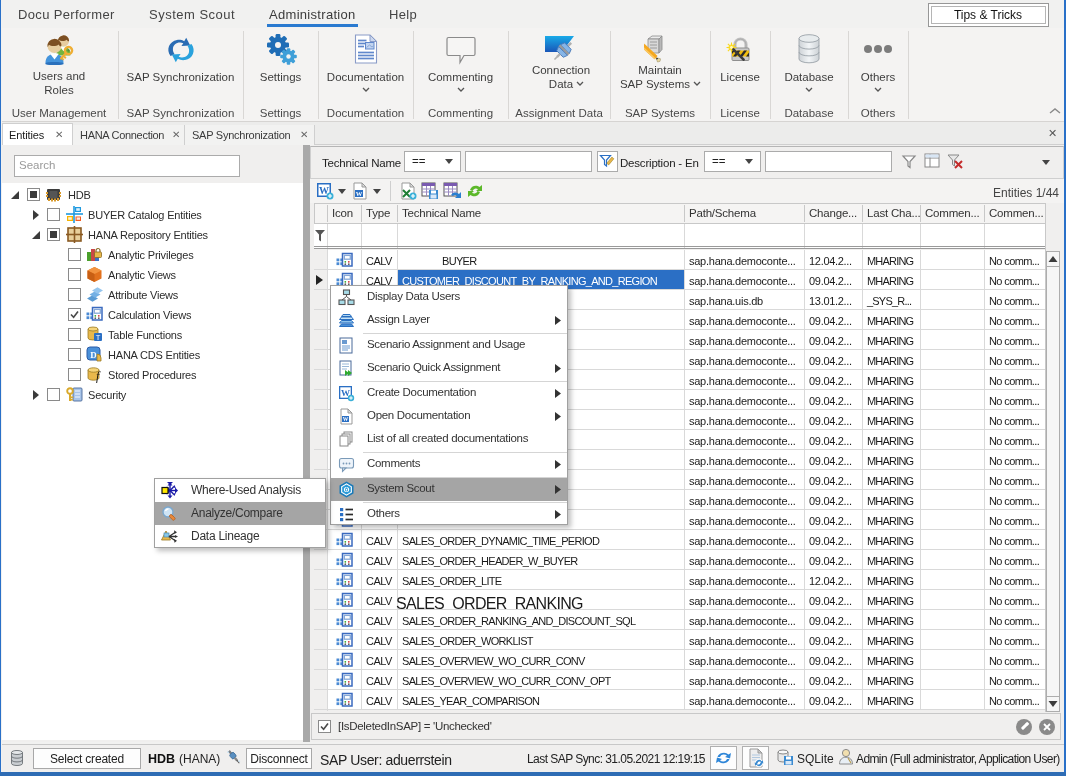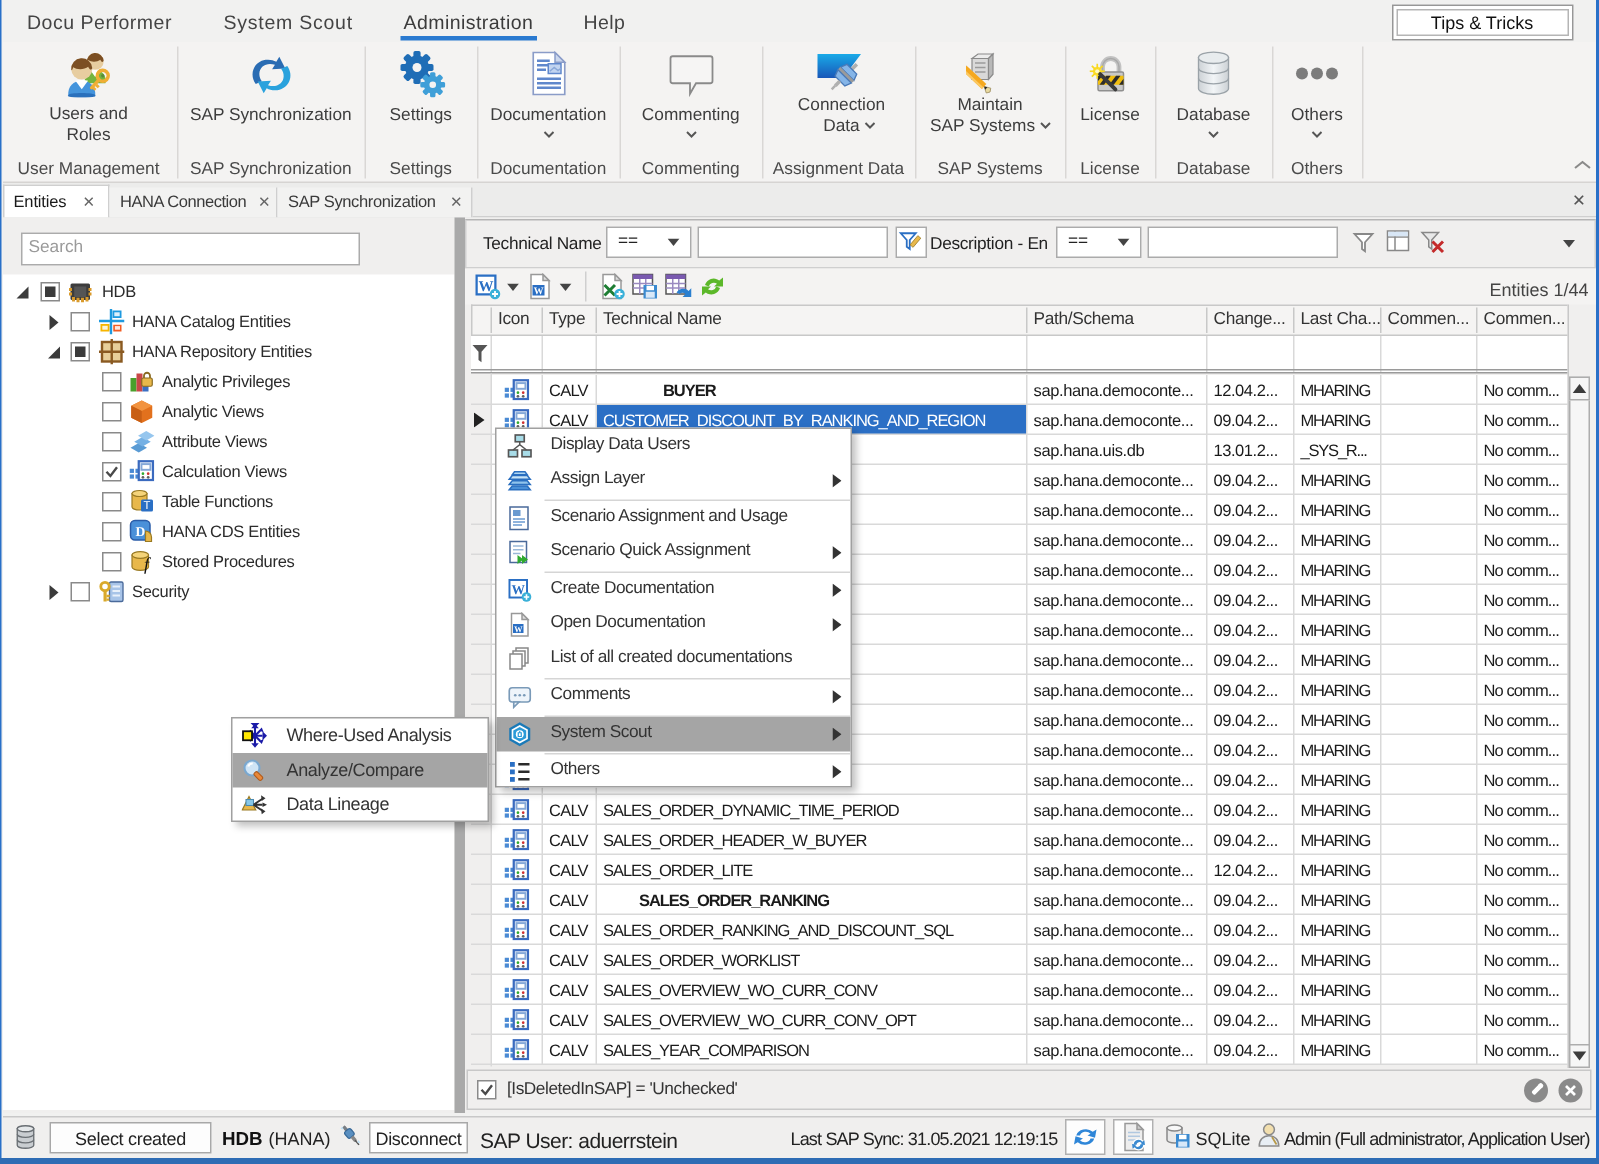--- a/index.html
+++ b/index.html
@@ -269,21 +269,21 @@
         <rect x="9.5" y="10.5" width="5.5" height="4.5" fill="#f25c22"></rect>
       </g>
 <g stroke="#1e9ae0" stroke-width="1.6">
         <line x1="8" y1="0" x2="8" y2="17"></line>
         <line x1="0" y1="8" x2="17" y2="8"></line>
       </g>
 <rect x="10.2" y="2.2" width="3.6" height="2.6" fill="#fff" opacity="0.85"></rect>
 <rect x="2.2" y="11.2" width="3.6" height="2.6" fill="#fff" opacity="0.85"></rect>
 <rect x="10.6" y="11.4" width="3.4" height="2.4" fill="#fff" opacity="0.85"></rect>
 </svg></div>
-<div class="abs" style="left:88px;top:209px;font-size:11px;letter-spacing:-0.2px;color:#2b2b2b;white-space:nowrap;">HANA Catalog Entities</div>
+<div class="abs" style="left:88px;top:209px;font-size:11px;letter-spacing:-0.2px;color:#2b2b2b;white-space:nowrap;">BUYER Catalog Entities</div>
 <svg class="abs" style="left:31px;top:230px" width="10" height="10">
     <polygon points="9,1 9,9 1,9" fill="#3b3b3b"></polygon>
   </svg>
 <div class="abs" style="left:47px;top:228px;width:13px;height:13px;background:#fff;border:1px solid #8a8a8a;">
     <div class="abs" style="left:2px;top:2px;width:7px;height:7px;background:#3b3b3b;"></div>
   </div>
 <div class="abs" style="left:66px;top:226px;width:17px;height:17px;"><svg width="17" height="17" viewBox="0 0 17 17">
 <rect x="2" y="2" width="13" height="13" fill="#e8cf9a" stroke="#8a5a22" stroke-width="1.6"></rect>
 <g stroke="#8a5a22" stroke-width="1.6">
         <line x1="8.5" y1="0" x2="8.5" y2="17"></line>
@@ -523,21 +523,21 @@
 <rect x="6.5" y="1.5" width="9.5" height="12.5" fill="#fff" stroke="#3a6abf" stroke-width="1.5"></rect>
 <rect x="8.3" y="3.4" width="6" height="3.8" fill="#fff" stroke="#85a8d8" stroke-width="1.3"></rect>
 <g>
         <circle cx="9.3" cy="9.8" r="0.9" fill="#2faa2f"></circle>
         <circle cx="12.8" cy="9.8" r="0.9" fill="#d03030"></circle>
         <circle cx="9.3" cy="12.2" r="0.9" fill="#606060"></circle>
         <circle cx="12.8" cy="12.2" r="0.9" fill="#606060"></circle>
       </g>
 </svg></div>
 <div class="abs" style="left:366px;top:255px;font-size:11px;color:#1a1a1a;font-weight:normal;white-space:nowrap;letter-spacing:-0.5px;">CALV</div>
-<div class="abs" style="left:402px;top:255px;font-size:11px;color:#1a1a1a;font-weight:bold;white-space:nowrap;letter-spacing:-0.7px;padding-left:40px;">BUYER</div>
+<div class="abs" style="left:402px;top:255px;font-size:11px;color:#1a1a1a;font-weight:normal;white-space:nowrap;letter-spacing:-0.7px;padding-left:40px;">BUYER</div>
 <div class="abs" style="left:689px;top:255px;font-size:11px;color:#1a1a1a;font-weight:normal;white-space:nowrap;letter-spacing:-0.25px;">sap.hana.democonte...</div>
 <div class="abs" style="left:809px;top:255px;font-size:11px;color:#1a1a1a;font-weight:normal;white-space:nowrap;letter-spacing:-0.3px;">12.04.2...</div>
 <div class="abs" style="left:867px;top:255px;font-size:11px;color:#1a1a1a;font-weight:normal;white-space:nowrap;letter-spacing:-0.8px;">MHARING</div>
 <div class="abs" style="left:989px;top:255px;font-size:11px;color:#1a1a1a;font-weight:normal;white-space:nowrap;letter-spacing:-0.6px;">No comm...</div>
 <div class="abs" style="left:328px;top:270px;width:717px;height:20px;background:#fff;"></div>
 <div class="abs" style="left:398px;top:270px;width:286px;height:20px;background:#2b6fc5;"></div>
 <div class="abs" style="left:361px;top:270px;width:1px;height:20px;background:#d9d9d9;"></div>
 <div class="abs" style="left:397px;top:270px;width:1px;height:20px;background:#d9d9d9;"></div>
 <div class="abs" style="left:684px;top:270px;width:1px;height:20px;background:#d9d9d9;"></div>
 <div class="abs" style="left:804px;top:270px;width:1px;height:20px;background:#d9d9d9;"></div>
@@ -1039,21 +1039,21 @@
 <rect x="6.5" y="1.5" width="9.5" height="12.5" fill="#fff" stroke="#3a6abf" stroke-width="1.5"></rect>
 <rect x="8.3" y="3.4" width="6" height="3.8" fill="#fff" stroke="#85a8d8" stroke-width="1.3"></rect>
 <g>
         <circle cx="9.3" cy="9.8" r="0.9" fill="#2faa2f"></circle>
         <circle cx="12.8" cy="9.8" r="0.9" fill="#d03030"></circle>
         <circle cx="9.3" cy="12.2" r="0.9" fill="#606060"></circle>
         <circle cx="12.8" cy="12.2" r="0.9" fill="#606060"></circle>
       </g>
 </svg></div>
 <div class="abs" style="left:366px;top:595px;font-size:11px;color:#1a1a1a;font-weight:normal;white-space:nowrap;letter-spacing:-0.5px;">CALV</div>
-<div class="abs" style="left:426px;top:595px;font-size:11px;color:#1a1a1a;font-weight:bold;white-space:nowrap;letter-spacing:-0.7px;">SALES_ORDER_RANKING</div>
+<div class="abs" style="left:396px;top:595px;font-size:16px;color:#1a1a1a;font-weight:normal;white-space:nowrap;letter-spacing:-0.7px;">SALES_ORDER_RANKING</div>
 <div class="abs" style="left:689px;top:595px;font-size:11px;color:#1a1a1a;font-weight:normal;white-space:nowrap;letter-spacing:-0.25px;">sap.hana.democonte...</div>
 <div class="abs" style="left:809px;top:595px;font-size:11px;color:#1a1a1a;font-weight:normal;white-space:nowrap;letter-spacing:-0.3px;">09.04.2...</div>
 <div class="abs" style="left:867px;top:595px;font-size:11px;color:#1a1a1a;font-weight:normal;white-space:nowrap;letter-spacing:-0.8px;">MHARING</div>
 <div class="abs" style="left:989px;top:595px;font-size:11px;color:#1a1a1a;font-weight:normal;white-space:nowrap;letter-spacing:-0.6px;">No comm...</div>
 <div class="abs" style="left:328px;top:610px;width:717px;height:20px;background:#fff;"></div>
 <div class="abs" style="left:361px;top:610px;width:1px;height:20px;background:#d9d9d9;"></div>
 <div class="abs" style="left:397px;top:610px;width:1px;height:20px;background:#d9d9d9;"></div>
 <div class="abs" style="left:684px;top:610px;width:1px;height:20px;background:#d9d9d9;"></div>
 <div class="abs" style="left:804px;top:610px;width:1px;height:20px;background:#d9d9d9;"></div>
 <div class="abs" style="left:862px;top:610px;width:1px;height:20px;background:#d9d9d9;"></div>

